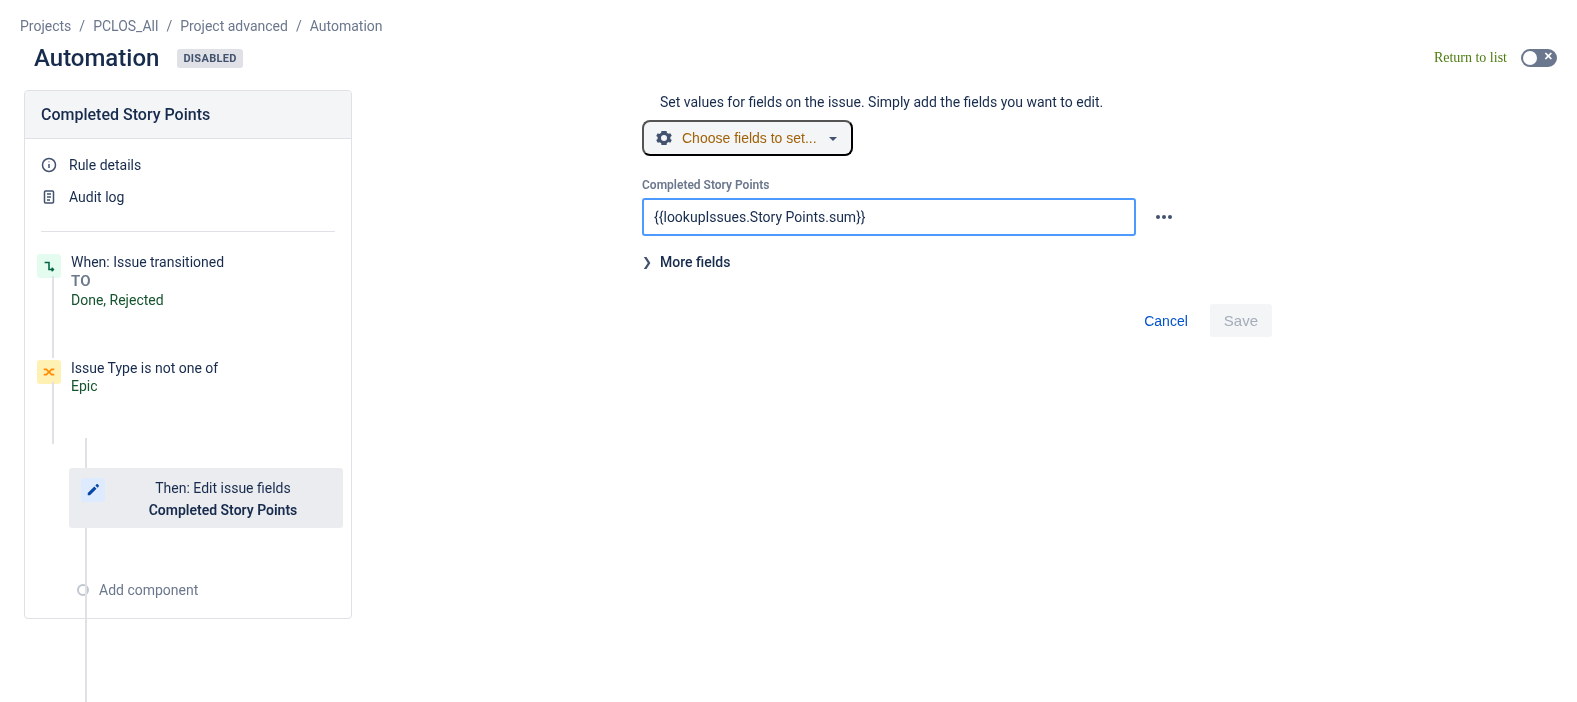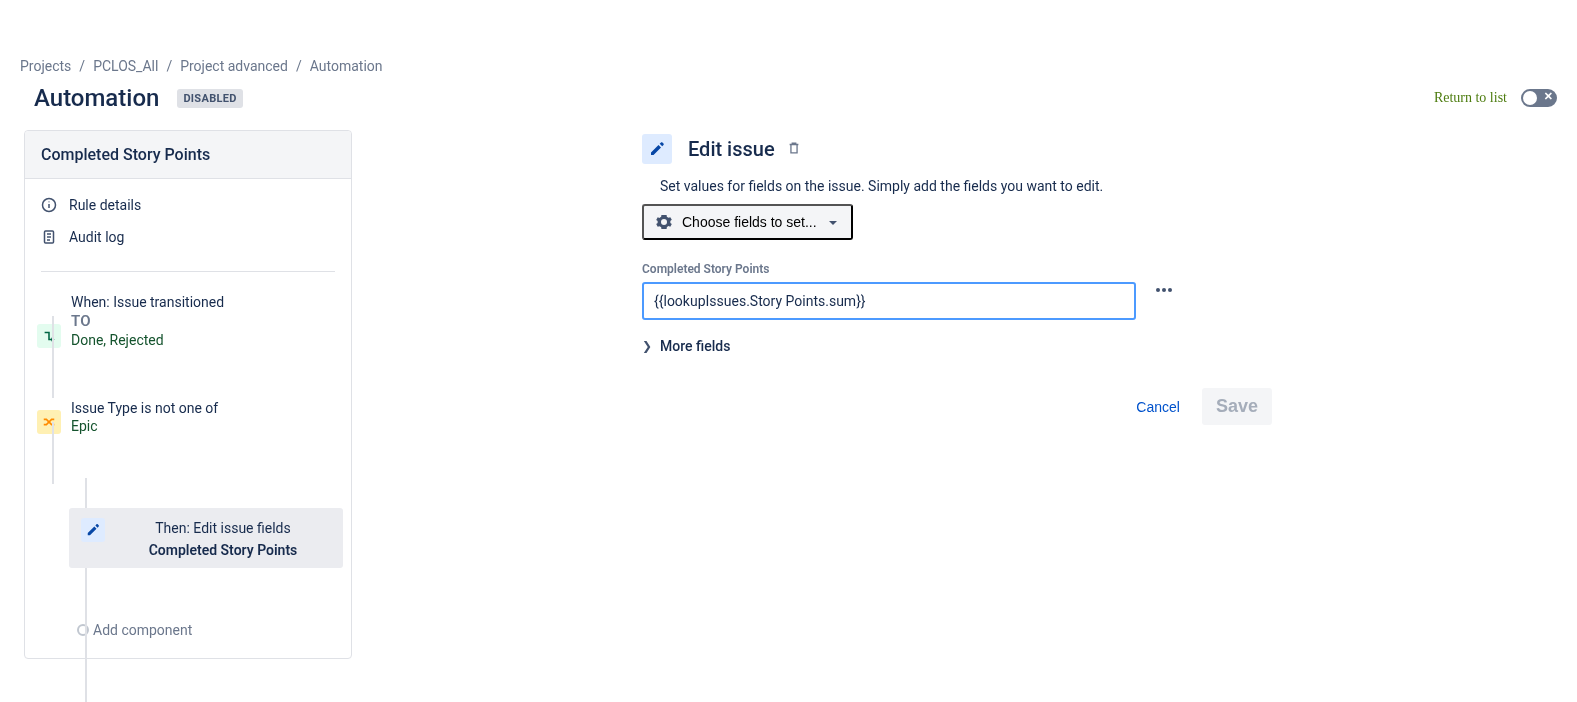--- a/index.html
+++ b/index.html
@@ -15,21 +15,20 @@
   .page { padding: 10px 20px 0 20px; }
 
   
   .breadcrumbs {
     display: flex;
     align-items: center;
     gap: 8px;
     padding: 8px 0 10px 0;
     font-size: 14px;
     color: #6B778C;
-    margin-top: 40px;
   }
   .breadcrumbs a { color: #6B778C; text-decoration: none; cursor: pointer; }
   .breadcrumbs .sep { color: #6B778C; }
 
   
   .header-row {
     display: flex;
     align-items: center;
     justify-content: space-between;
     margin-bottom: 18px;
@@ -102,21 +101,20 @@
   .nav-icon {
     width:16px; height:16px; display:inline-flex; align-items:center; justify-content:center; color:#42526E;
   }
   .sidebar-divider { height:1px; background:#DFE1E6; margin:8px 16px; }
 
   .rule-steps { padding: 6px 8px 20px 8px; }
   .step {
     display:flex; gap:10px;
     padding: 6px 4px;
     position: relative;
-    align-items: flex-end;
   }
   .step-icon {
     width:24px; height:24px; border-radius:3px;
     display:flex; align-items:center; justify-content:center;
     font-size:13px; flex-shrink:0;
     margin-top:2px;
   }
   .ic-trigger { background:#E3FCEF; color:#006644; }
   .ic-condition { background:#FFF0B3; color:#FF8B00; }
   .ic-branch { background:#EAE6FF; color:#5243AA; }
@@ -142,21 +140,21 @@
     padding:10px 12px;
     margin-left:0;
     position:relative;
     cursor:pointer;
   }
   .nested-action .step-icon { margin-top:0; }
   .nested-action .title { font-size:14px; color:#172B4D; }
   .nested-action .bold { font-weight:600; margin-top:4px; display:block; }
 
   .add-component {
-    display:flex; align-items:center; gap:4px;
+    display:flex; align-items:center; gap:10px;
     margin-top:54px; margin-left:8px;
     color:#6B778C; font-size:14px; cursor:pointer;
   }
   .add-circle {
     width:12px; height:12px; border:2px solid #C1C7D0; border-radius:50%;
   }
 
   
   .detail {
     margin-left: 290px;
@@ -176,30 +174,30 @@
   .trash { color:#6B778C; font-size:14px; cursor:pointer; margin-left:-4px; }
   .detail-desc {
     color:#172B4D; font-size:14px; margin-bottom:10px; margin-left:18px;
   }
   .detail-desc2 { color:#172B4D; font-size:14px; margin-bottom:18px; margin-left:18px;}
   .detail-desc2 a { color:#0052CC; text-decoration:none; cursor:pointer; }
 
   .choose-fields {
     display:inline-flex; align-items:center; gap:10px;
     background:#091E420A; background:#F4F5F7;
-    border-radius:3px; padding:8px 12px;
-    font-size:14px; font-weight:500; color:#000000;
+    border-radius:8px; padding:8px 12px;
+    font-size:14px; font-weight:500; color:#a16207;
     cursor:pointer; margin-bottom:22px; margin-left:0;
   }
   .gear { width:16px; height:16px; color:#42526E; }
   .chev { width:12px; height:12px; color:#42526E; }
 
   .field-block { margin-bottom:18px; }
   .field-label { font-size:12px; color:#6B778C; font-weight:600; margin-bottom:6px; }
-  .field-row { display:flex; align-items:flex-start; gap:14px; }
+  .field-row { display:flex; align-items:center; gap:14px; }
   .text-input {
     width:494px; height:38px;
     border:2px solid #4C9AFF;
     border-radius:3px;
     padding:6px 10px;
     font-size:14px; color:#172B4D;
     outline:none;
     font-family: inherit;
   }
   .more-menu {
@@ -218,21 +216,21 @@
     display:flex; justify-content:flex-end; gap:12px;
     margin-top:34px;
     width: 630px;
   }
   .btn-cancel {
     background:none; border:none; color:#0052CC; font-weight:500; font-size:14px;
     padding:8px 10px; cursor:pointer;
   }
   .btn-save {
     background:#091E420A; background:#F4F5F7; color:#A5ADBA;
-    border:none; border-radius:3px; font-size:18px; font-weight:700;
+    border:none; border-radius:3px; font-size:15px; font-weight:400;
     padding:8px 14px; cursor:not-allowed;
   }
 </style>
 </head>
 <body>
 
 <div class="page">
 
   <nav class="breadcrumbs">
     <a>Projects</a>
@@ -344,33 +342,20 @@
               <span>Add component</span>
             </div>
           </div>
         </div>
 
       </div>
     </aside>
 
     <section class="detail">
 
-      <div class="detail-head">
-        <div class="detail-icon">
-          <svg viewBox="0 0 16 16" width="16" height="16" fill="currentColor">
-              <path d="M2 11.5 L2 14 L4.5 14 L12 6.5 L9.5 4 Z M13.2 5.3 L10.7 2.8 L12 1.5 C12.4 1.1 13 1.1 13.4 1.5 L14.5 2.6 C14.9 3 14.9 3.6 14.5 4 Z"></path>
-            </svg>
-        </div>
-        <h2 class="detail-title">Edit issue</h2>
-        <span class="trash">
-          <svg viewBox="0 0 16 16" width="14" height="14" fill="none" stroke="#6B778C" stroke-width="1.5">
-              <path d="M3 4 L13 4 M6 4 L6 2.5 L10 2.5 L10 4 M4.5 4 L4.5 13.5 L11.5 13.5 L11.5 4"></path>
-            </svg>
-        </span>
-      </div>
 
       <p class="detail-desc">Set values for fields on the issue. Simply add the fields you want to edit.</p>
 
       <button class="choose-fields">
         <span class="gear">
           <svg viewBox="0 0 16 16" width="16" height="16" fill="currentColor">
               <path d="M8 5a3 3 0 100 6 3 3 0 000-6zm6.4 3c0 .3 0 .6-.1.9l1.5 1.2-1.5 2.6-1.8-.6c-.5.4-1 .7-1.6.9L10.6 15H5.4l-.3-1.9c-.6-.2-1.1-.5-1.6-.9l-1.8.6L.2 10.1l1.5-1.2C1.6 8.6 1.6 8.3 1.6 8s0-.6.1-.9L.2 5.9l1.5-2.6 1.8.6c.5-.4 1-.7 1.6-.9L5.4 1h5.2l.3 1.9c.6.2 1.1.5 1.6.9l1.8-.6 1.5 2.6-1.5 1.2c.1.3.1.6.1 1z"></path>
             </svg>
         </span>
         <span>Choose fields to set...</span>

